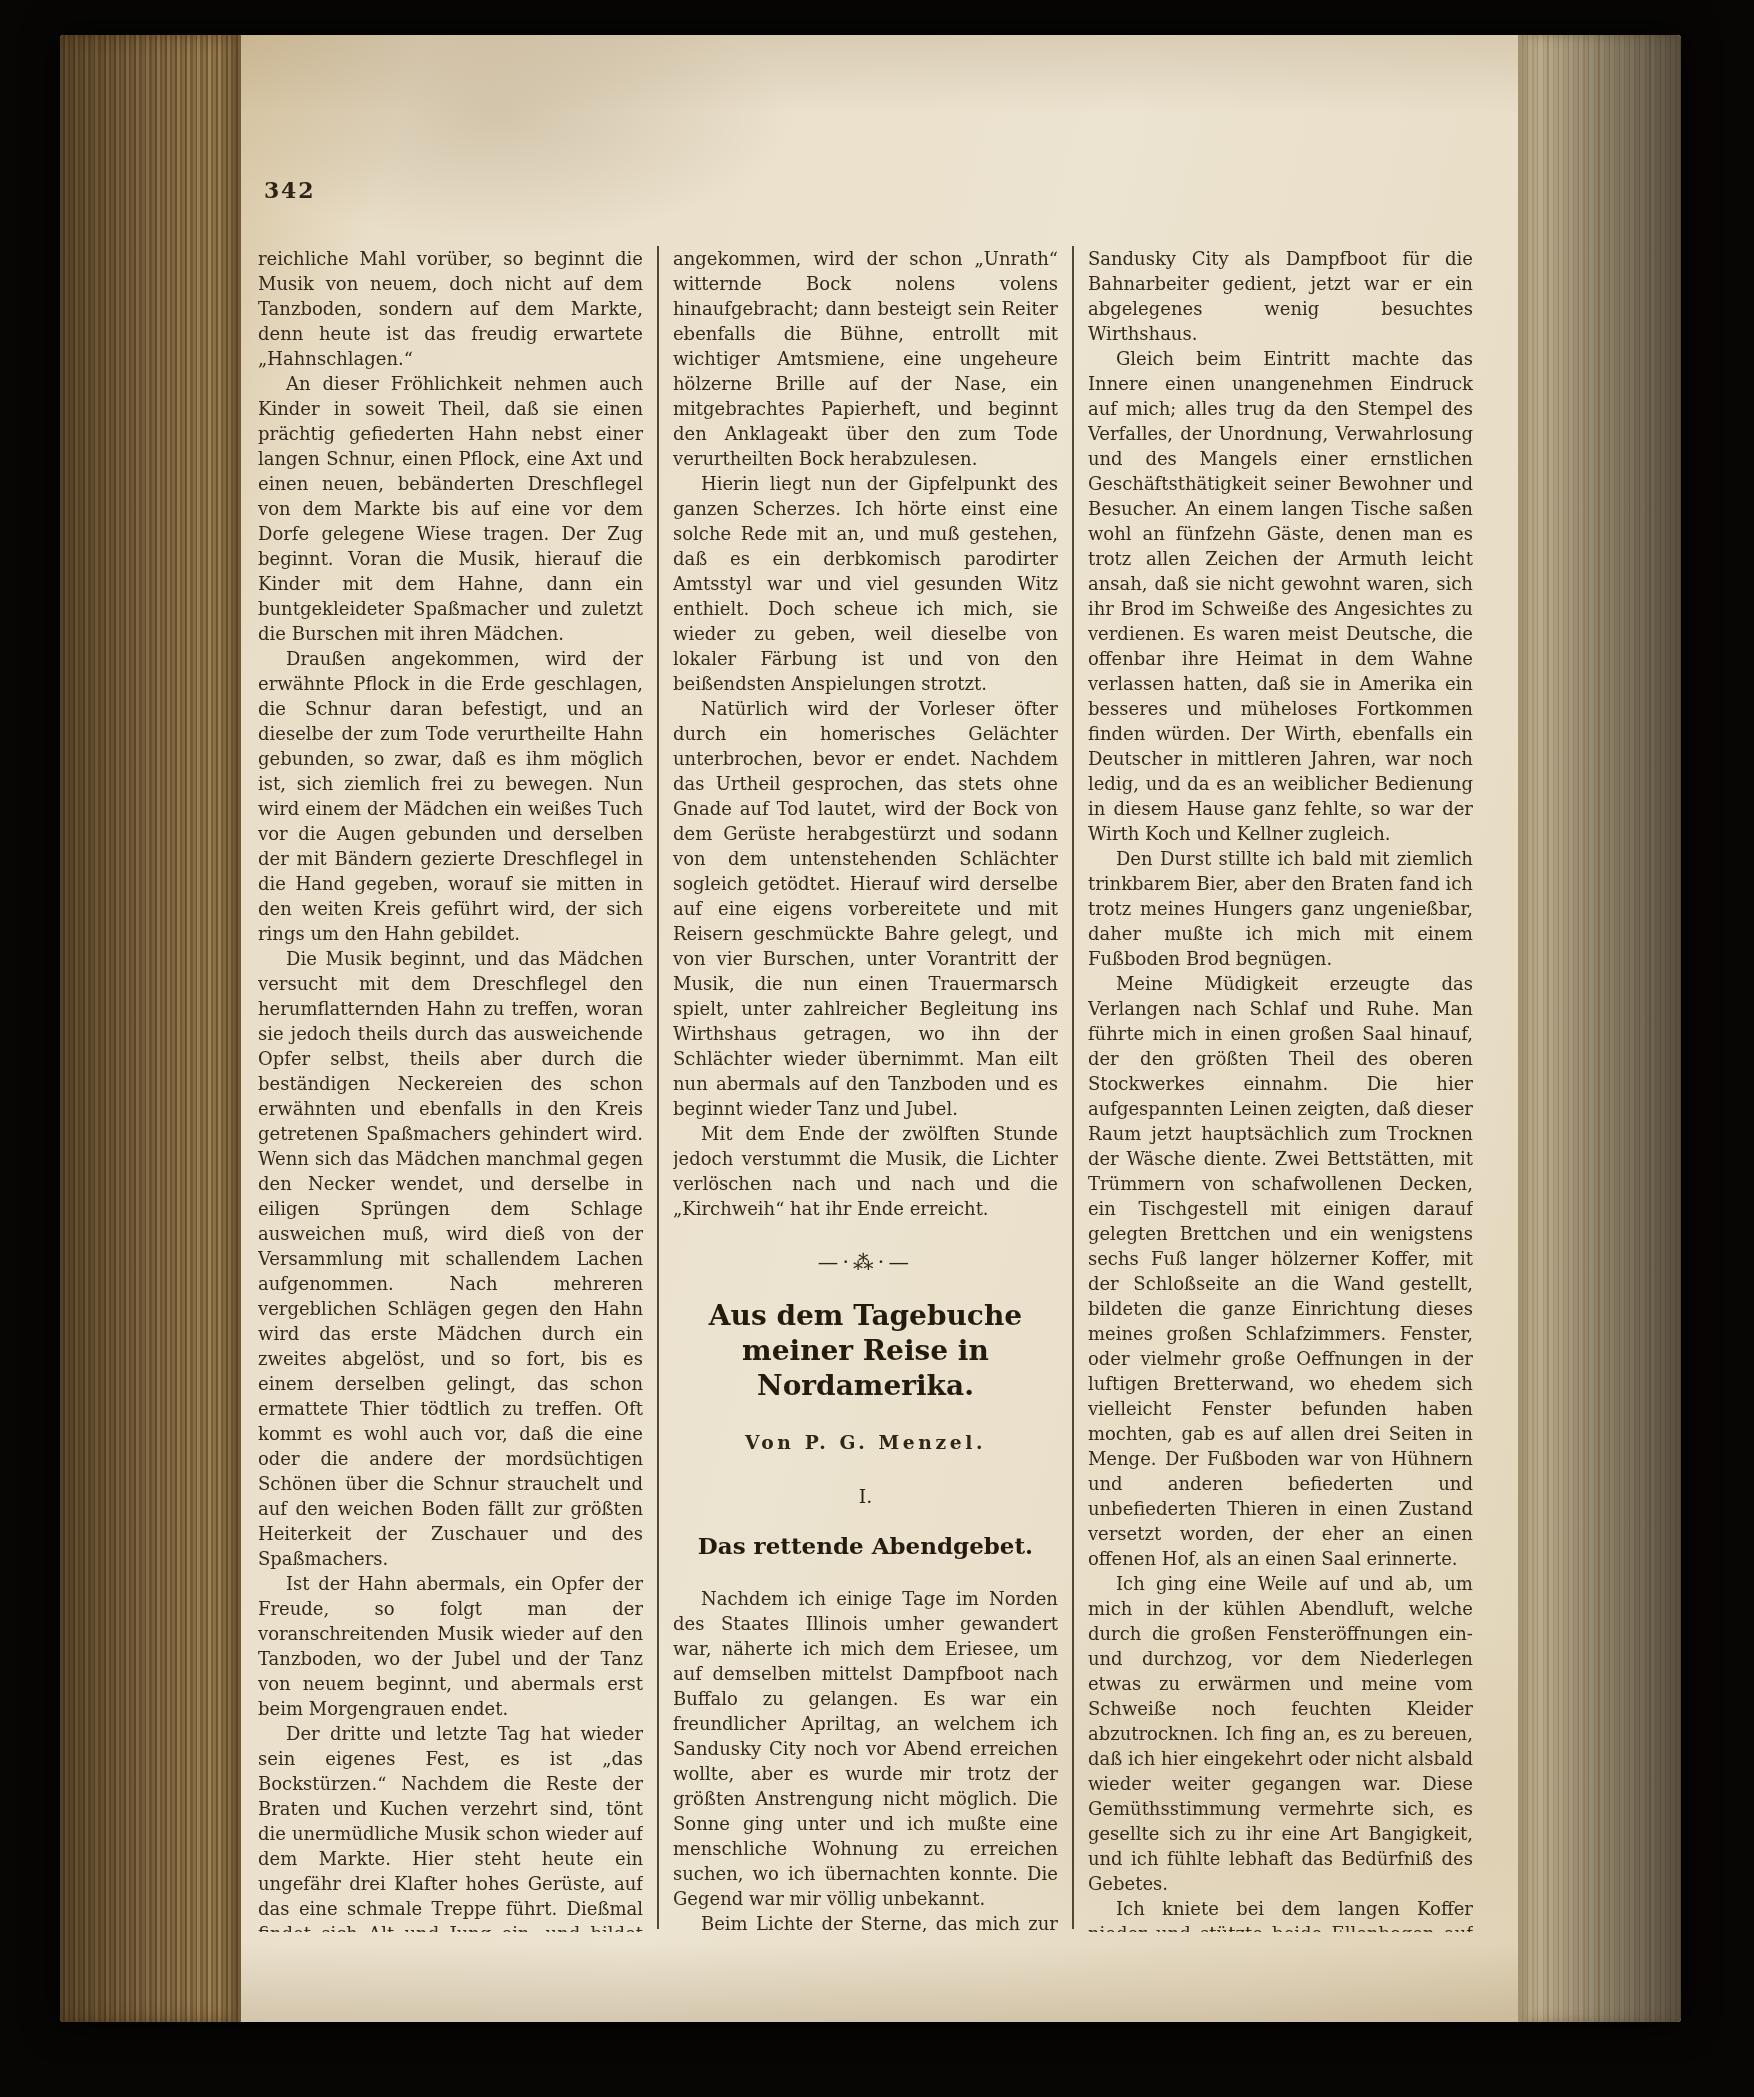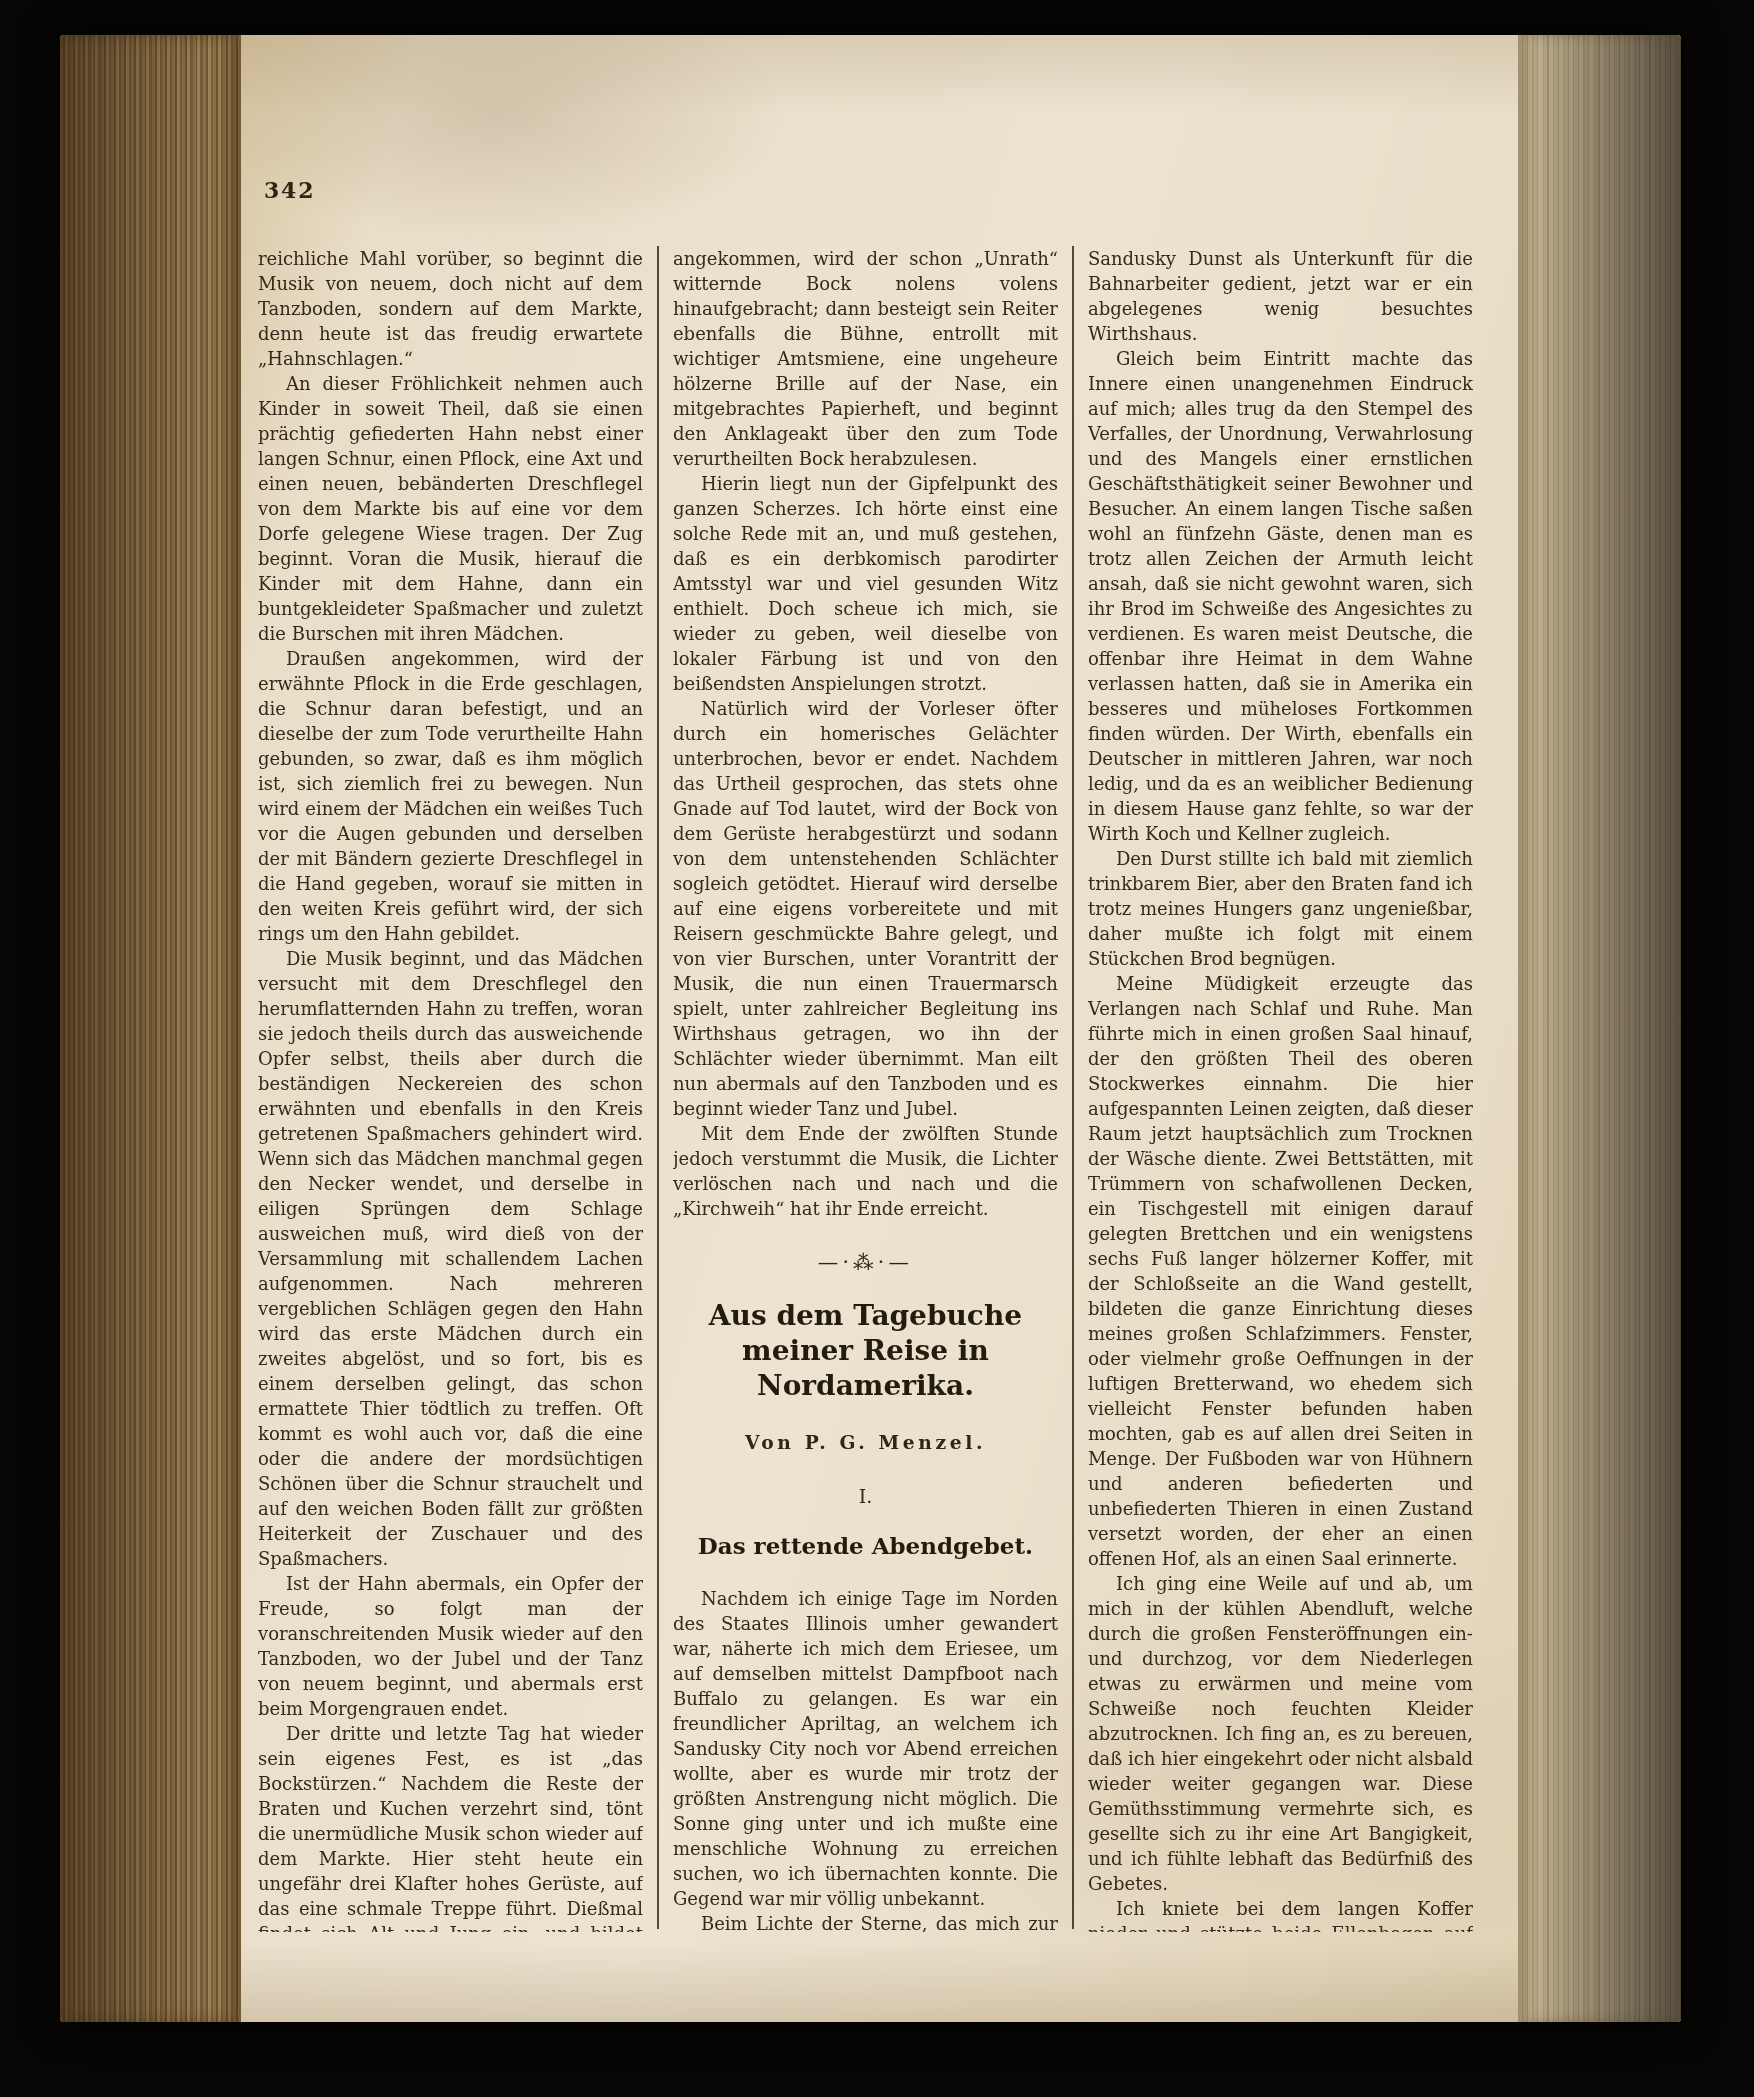--- a/index.html
+++ b/index.html
@@ -117,23 +117,23 @@
         <div class="byline">Von P. G. Menzel.</div>
         <div class="numeral">I.</div>
         <h3 class="subtitle">Das rettende Abendgebet.</h3>
         <p class="bottom-first">Nachdem ich einige Tage im Norden des Staates Illinois umher gewandert war, näherte ich mich dem Eriesee, um auf demselben mittelst Dampfboot nach Buffalo zu gelangen. Es war ein freundlicher Apriltag, an welchem ich Sandusky City noch vor Abend erreichen wollte, aber es wurde mir trotz der größten Anstrengung nicht möglich. Die Sonne ging unter und ich mußte eine menschliche Wohnung zu erreichen suchen, wo ich übernachten konnte. Die Gegend war mir völlig unbekannt.</p>
         <p>Beim Lichte der Sterne, das mich zur Noth den Weg finden ließ, gelangte ich an ein einzelnes langes Haus, dessen zwei Etagen, wie es schien, sehr flüchtig und für kurze Dauer berechnet, aus Holz aufgerichtet waren. Dieser große Bretterbau hatte, wie ich bald erfuhr, beim Bau der Eisenbahn von Cincinnati nach</p>
       </section>
 
       <div class="rule"></div>
 
       <section class="col">
-        <p class="no-indent">Sandusky Dunst als Unterkunft für die Bahnarbeiter gedient, jetzt war er ein abgelegenes wenig besuchtes Wirthshaus.</p>
+        <p class="no-indent">Sandusky City als Dampfboot für die Bahnarbeiter gedient, jetzt war er ein abgelegenes wenig besuchtes Wirthshaus.</p>
         <p>Gleich beim Eintritt machte das Innere einen unangenehmen Eindruck auf mich; alles trug da den Stempel des Verfalles, der Unordnung, Verwahrlosung und des Mangels einer ernstlichen Geschäftsthätigkeit seiner Bewohner und Besucher. An einem langen Tische saßen wohl an fünfzehn Gäste, denen man es trotz allen Zeichen der Armuth leicht ansah, daß sie nicht gewohnt waren, sich ihr Brod im Schweiße des Angesichtes zu verdienen. Es waren meist Deutsche, die offenbar ihre Heimat in dem Wahne verlassen hatten, daß sie in Amerika ein besseres und müheloses Fortkommen finden würden. Der Wirth, ebenfalls ein Deutscher in mittleren Jahren, war noch ledig, und da es an weiblicher Bedienung in diesem Hause ganz fehlte, so war der Wirth Koch und Kellner zugleich.</p>
-        <p>Den Durst stillte ich bald mit ziemlich trinkbarem Bier, aber den Braten fand ich trotz meines Hungers ganz ungenießbar, daher mußte ich folgt mit einem Stückchen Brod begnügen.</p>
+        <p>Den Durst stillte ich bald mit ziemlich trinkbarem Bier, aber den Braten fand ich trotz meines Hungers ganz ungenießbar, daher mußte ich mich mit einem Fußboden Brod begnügen.</p>
         <p>Meine Müdigkeit erzeugte das Verlangen nach Schlaf und Ruhe. Man führte mich in einen großen Saal hinauf, der den größten Theil des oberen Stockwerkes einnahm. Die hier aufgespannten Leinen zeigten, daß dieser Raum jetzt hauptsächlich zum Trocknen der Wäsche diente. Zwei Bettstätten, mit Trümmern von schafwollenen Decken, ein Tischgestell mit einigen darauf gelegten Brettchen und ein wenigstens sechs Fuß langer hölzerner Koffer, mit der Schloßseite an die Wand gestellt, bildeten die ganze Einrichtung dieses meines großen Schlafzimmers. Fenster, oder vielmehr große Oeffnungen in der luftigen Bretterwand, wo ehedem sich vielleicht Fenster befunden haben mochten, gab es auf allen drei Seiten in Menge. Der Fußboden war von Hühnern und anderen befiederten und unbefiederten Thieren in einen Zustand versetzt worden, der eher an einen offenen Hof, als an einen Saal erinnerte.</p>
         <p>Ich ging eine Weile auf und ab, um mich in der kühlen Abendluft, welche durch die großen Fensteröffnungen ein- und durchzog, vor dem Niederlegen etwas zu erwärmen und meine vom Schweiße noch feuchten Kleider abzutrocknen. Ich fing an, es zu bereuen, daß ich hier eingekehrt oder nicht alsbald wieder weiter gegangen war. Diese Gemüthsstimmung vermehrte sich, es gesellte sich zu ihr eine Art Bangigkeit, und ich fühlte lebhaft das Bedürfniß des Gebetes.</p>
         <p>Ich kniete bei dem langen Koffer nieder und stützte beide Ellenbogen auf den gewölbten Deckel desselben. Bald kam es mir vor, als ob der Koffer eine bedeutende Wärme von sich gäbe, die meinem Gefühle widerlich war. Bei dem Befühlen dieses Behältnisses bemerkte ich, daß es hohl auf zwei Leisten stand und daß sein Boden einen Rost, dessen Spalten kaum ¼ Zoll breit waren, bildete. Ein warmer Dunst, wie der von einem schwitzenden Men-</p>
       </section>
 
     </div>
   </div>
 </div>
 
 

